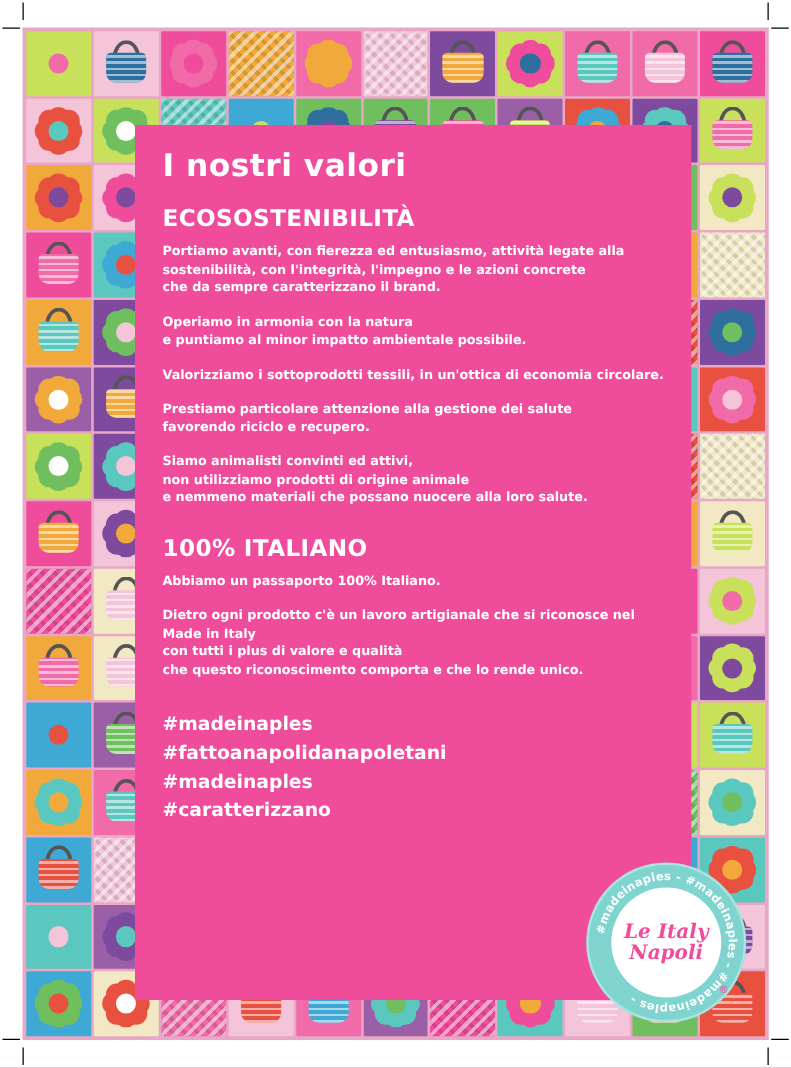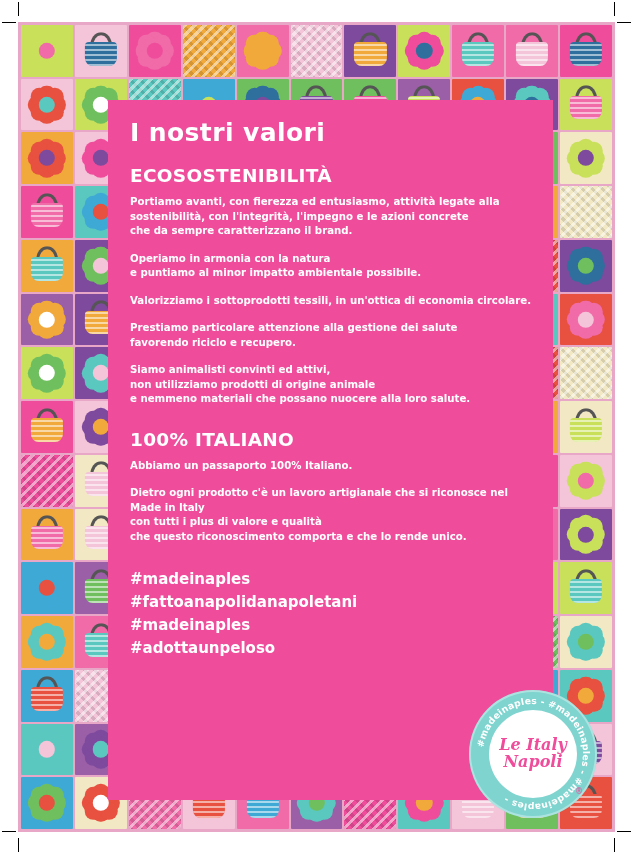--- a/index.html
+++ b/index.html
@@ -1781,21 +1781,21 @@
         <p class="para">Abbiamo un passaporto 100% Italiano.</p>
         <p class="para">Dietro ogni prodotto c'è un lavoro artigianale che si riconosce nel
 Made in Italy
 con tutti i plus di valore e qualità
 che questo riconoscimento comporta e che lo rende unico.</p>
 
         <div class="hashtags">
           <div class="hashtag">#madeinaples</div>
           <div class="hashtag">#fattoanapolidanapoletani</div>
           <div class="hashtag">#madeinaples</div>
-          <div class="hashtag">#adottaunpeloso</div>
+          <div class="hashtag">#caratterizzano</div>
         </div>
       </div>
     </div>
 
     <div id="logo-stamp">
       <svg id="logo-ring-text" viewBox="0 0 128 128">
         <defs>
           <path id="ringpath" d="M 64,64 m -50,0 a 50,50 0 1,1 100,0 a 50,50 0 1,1 -100,0"></path>
         </defs>
         <text>

